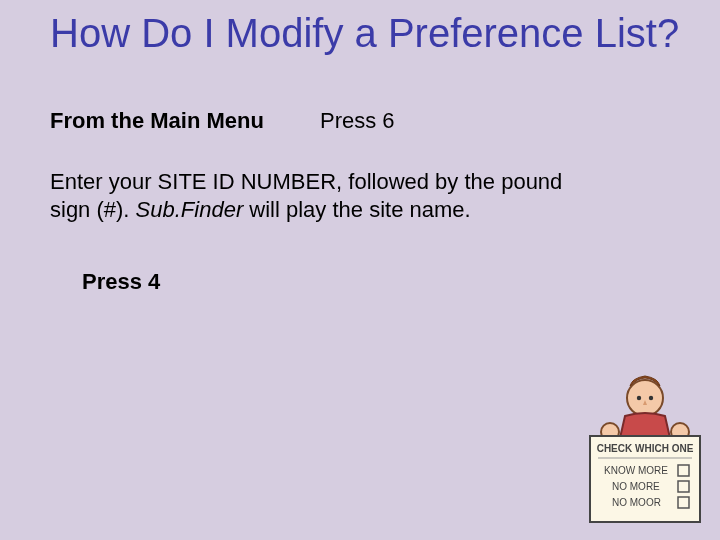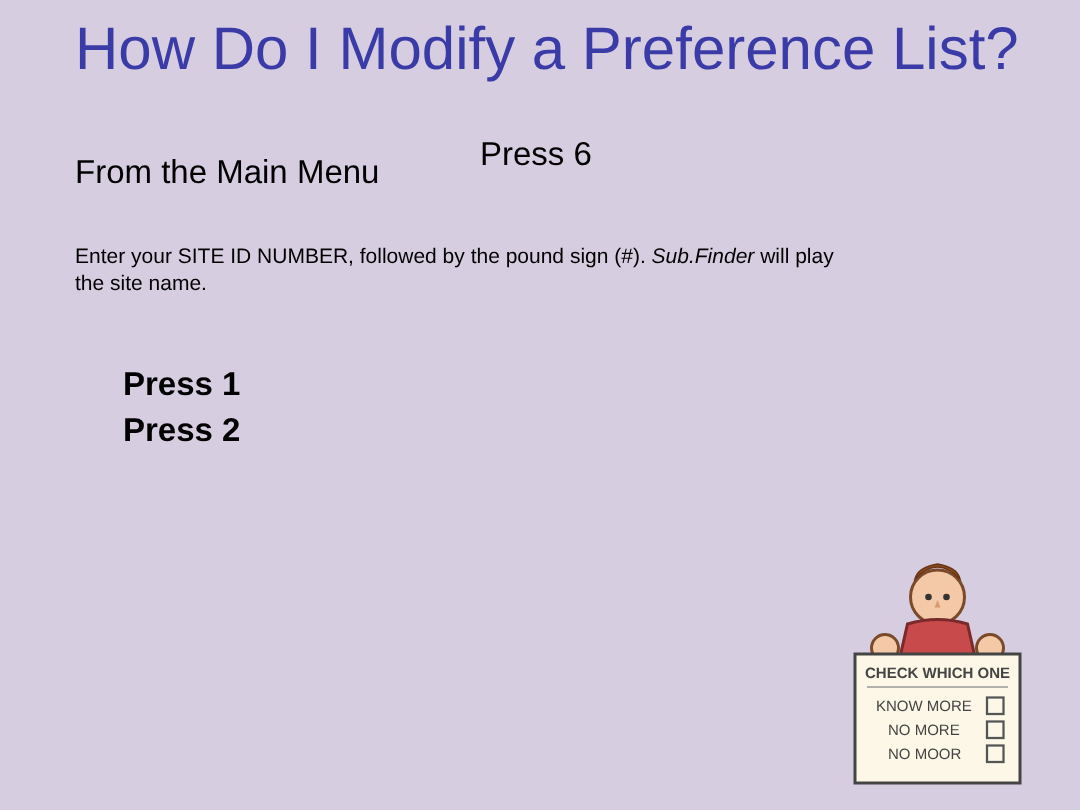--- a/index.html
+++ b/index.html
@@ -13,37 +13,36 @@
     overflow: hidden;
   }
   .slide {
     padding: 10px 40px 0 50px;
   }
   .title {
     font-size: 40px;
     color: #3b3ba8;
     line-height: 1.15;
     font-weight: 400;
-    margin-bottom: 34px;
+    margin-bottom: 52px;
   }
   .row {
     display: flex;
     font-size: 22px;
     margin-bottom: 34px;
   }
   .row .left {
     width: 270px;
-    font-weight: 400;
-    margin-top: 12px;
+    font-weight: 700;
   }
   .row .right {
     font-weight: 400;
   }
   .para {
-    font-size: 14px;
+    font-size: 22px;
     line-height: 1.25;
     margin-bottom: 44px;
     max-width: 520px;
   }
   .para .italic {
     font-style: italic;
   }
   .options {
     font-size: 22px;
     padding-left: 32px;
@@ -53,21 +52,21 @@
     line-height: 1.4;
   }
   .optrow .oleft {
     width: 238px;
   }
   .optrow .oright {
     font-weight: 700;
   }
   .illus {
     position: absolute;
-    right: 20px;
+    right: 0;
     bottom: 12px;
     width: 150px;
     height: 160px;
   }
   .illus svg { width: 100%; height: 100%; }
   .checklist-text {
     font-family: 'Comic Sans MS', cursive, sans-serif;
     font-size: 10px;
     fill: #444;
   }
@@ -82,24 +81,23 @@
     <div class="left">From the Main Menu</div>
     <div class="right">Press 6</div>
   </div>
 
   <p class="para">
     <span>Enter your SITE ID NUMBER, followed by the pound sign (#).  </span><span class="italic">Sub.Finder</span><span> will play the site name.</span>
   </p>
 
   <div class="options">
     <div class="optrow">
-      <div class="oright">Press 1</div>
+      <div class="oright">Press 4</div>
     </div>
     <div class="optrow">
-      <div class="oright">Press 2</div>
     </div>
   </div>
 </div>
 
 <div class="illus">
   <svg viewBox="0 0 150 160">
 
     <circle cx="75" cy="30" r="18" fill="#f4c9a8" stroke="#7a4a2a" stroke-width="2"></circle>
 
     <path d="M60 18 Q75 2 90 18 Q88 10 75 8 Q62 10 60 18 Z" fill="#8a4a20" stroke="#6a3514" stroke-width="1"></path>

